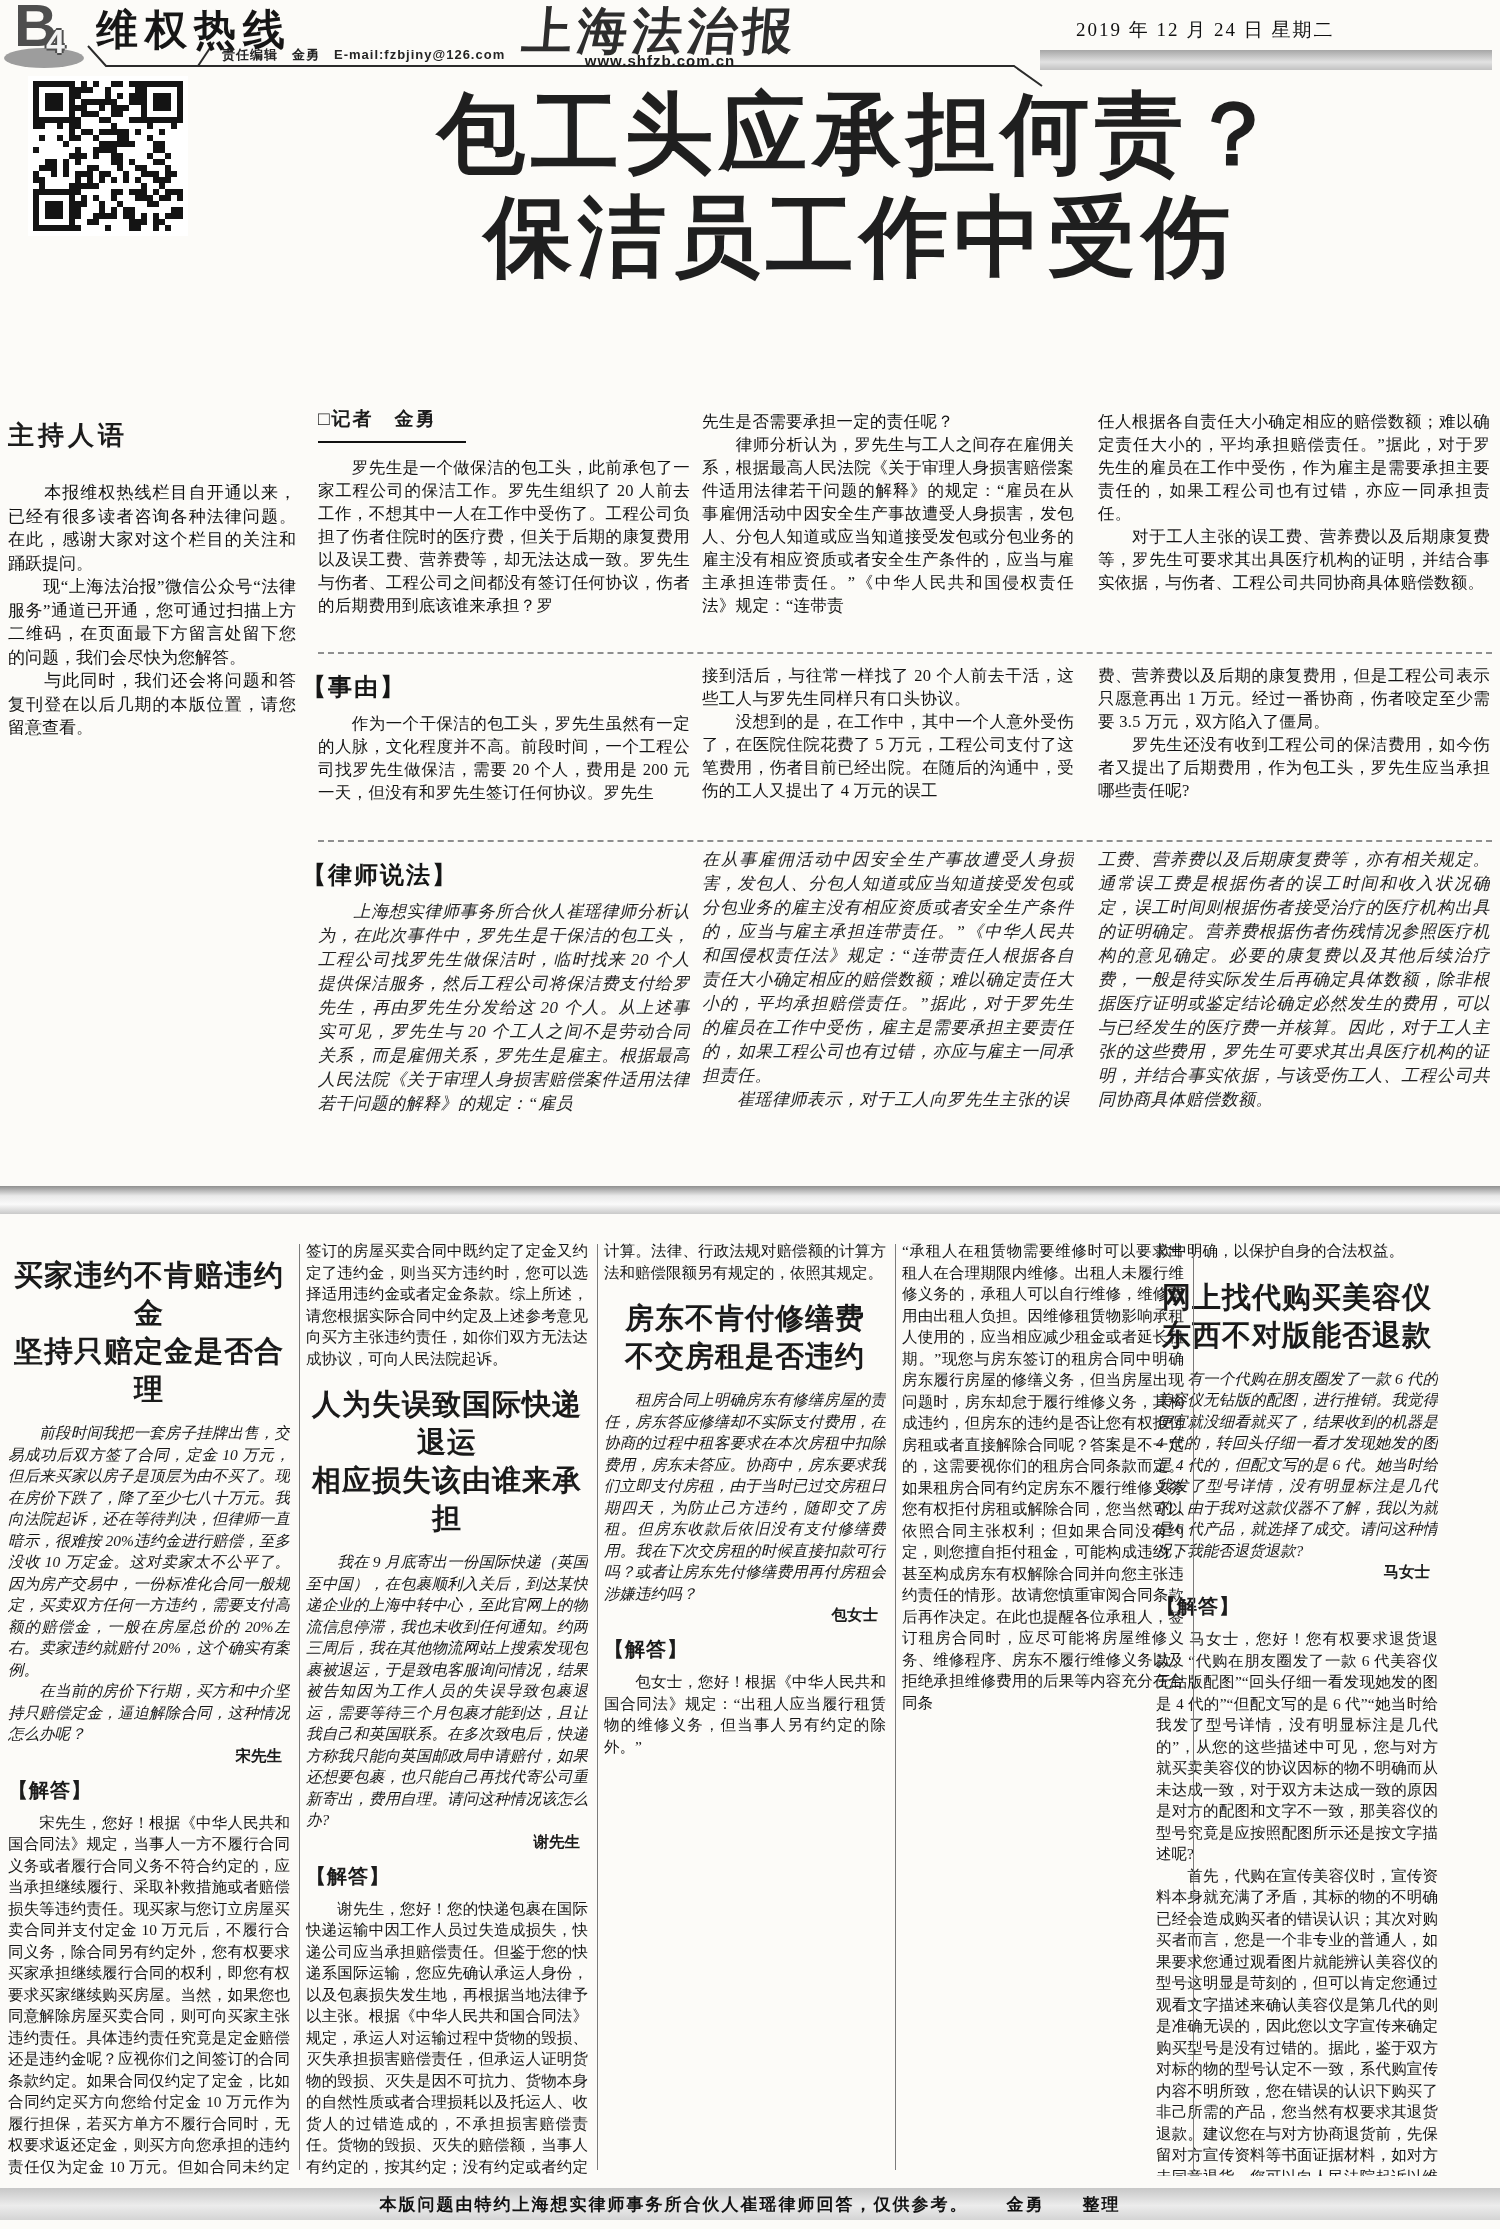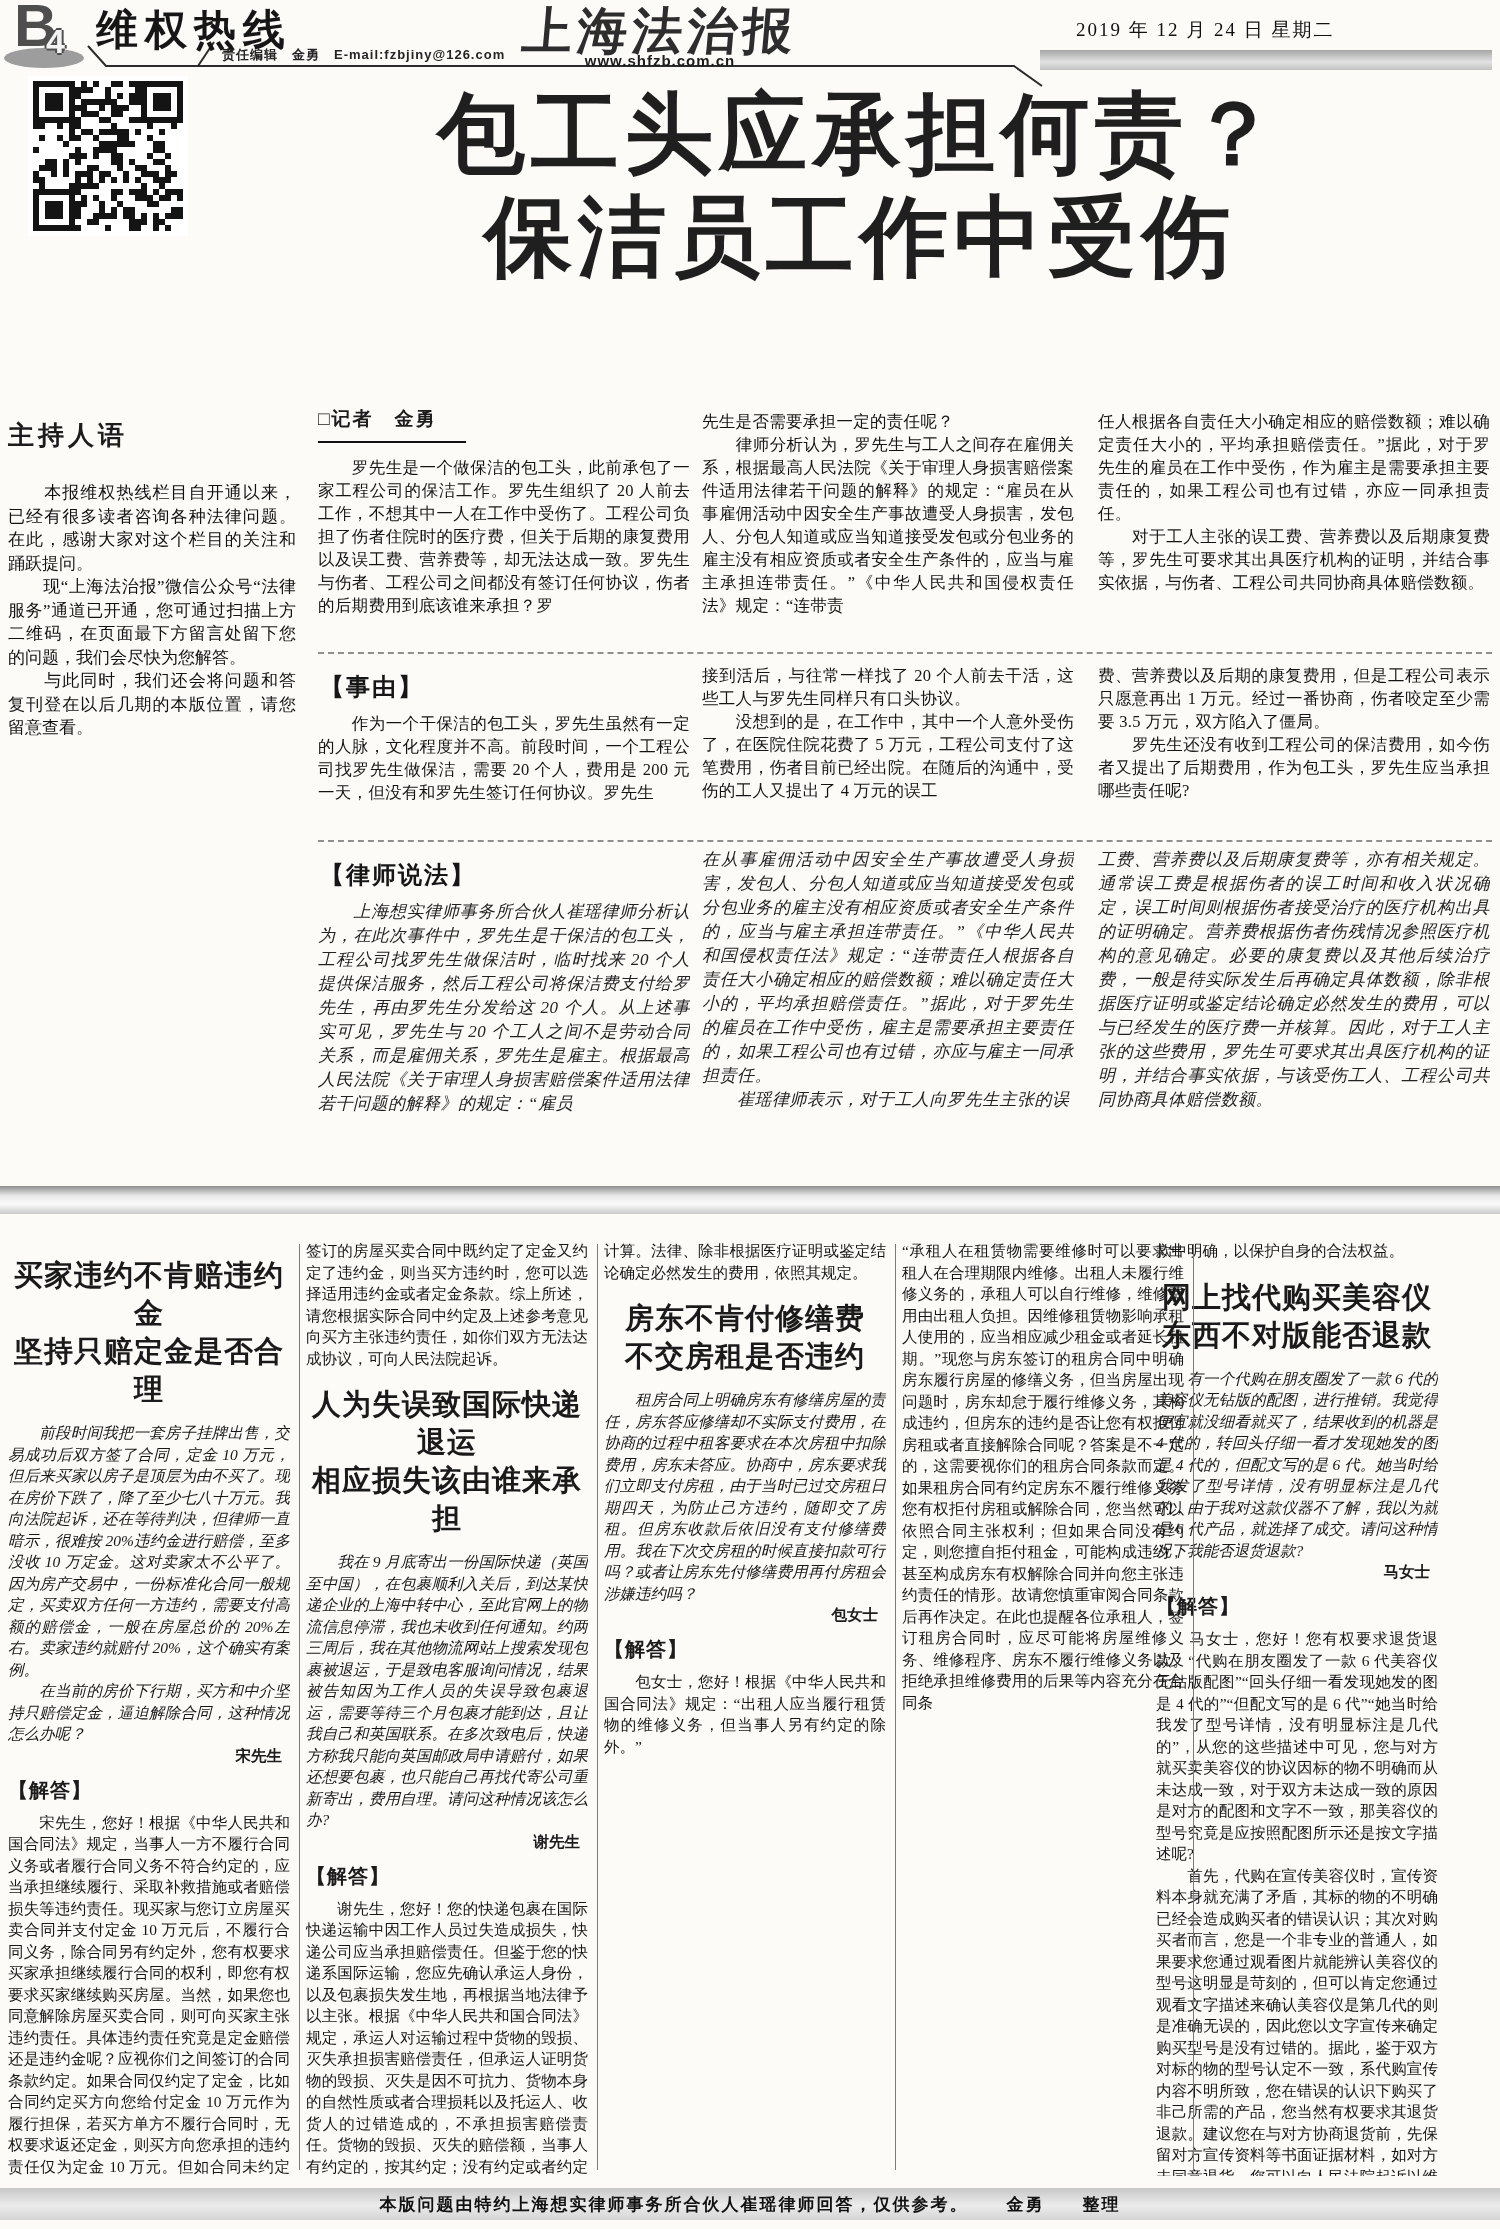--- a/index.html
+++ b/index.html
@@ -38,21 +38,21 @@
   .host-title::before{content:"";position:absolute;left:-8px;bottom:-1px;width:148px;height:13px;background:#c7c7c7;z-index:-1;}
   .host-body{margin-top:26px;font-size:17px;line-height:23.5px;color:#111;}
   .byline{position:absolute;left:318px;top:406px;font-size:19px;font-weight:bold;letter-spacing:2px;
           border-bottom:2px solid #111;padding:0 30px 9px 0;}
   .icol{position:absolute;width:372px;font-size:16.5px;line-height:23px;color:#141414;overflow:hidden;letter-spacing:.3px;}
   #intro1{left:318px;top:456px;height:192px;}
   #intro2{left:702px;top:410px;height:238px;}
   #intro3{left:1098px;top:410px;width:392px;height:238px;}
   .dash{position:absolute;left:318px;width:1174px;border:none;margin:0;border-top:2px dashed #8f8f8f;background:none;}
   #dash1{top:652px;} #dash2{top:840px;}
-  .sec-title{position:absolute;left:320px;margin:0;font-size:24px;font-weight:800;letter-spacing:2px;color:#161616;}
+  .sec-title{position:absolute;left:302px;margin:0;font-size:24px;font-weight:800;letter-spacing:2px;color:#161616;}
   #t-incident{top:671px;} #t-lawyer{top:859px;}
   #inc1{left:318px;top:712px;height:126px;}
   #inc2{left:702px;top:664px;height:174px;}
   #inc3{left:1098px;top:664px;width:392px;height:174px;}
   .lcol{position:absolute;width:372px;font-size:17px;line-height:24px;letter-spacing:.5px;color:#222;overflow:hidden;}
   #law1{left:318px;top:900px;height:284px;}
   #law2{left:702px;top:848px;height:336px;}
   #law3{left:1098px;top:848px;width:392px;height:336px;}
 
   .divider-bar{position:absolute;left:0;top:1186px;width:1500px;height:28px;
@@ -775,21 +775,21 @@
     <div class="qa-a serif flow">签订的房屋买卖合同中既约定了定金又约定了违约金，则当买方违约时，您可以选择适用违约金或者定金条款。综上所述，请您根据实际合同中约定及上述参考意见向买方主张违约责任，如你们双方无法达成协议，可向人民法院起诉。</div>
     <h4 class="qa-title">人为失误致国际快递退运
 相应损失该由谁来承担</h4>
     <div class="qa-q kai flow">　　我在 9 月底寄出一份国际快递（英国至中国），在包裹顺利入关后，到达某快递企业的上海中转中心，至此官网上的物流信息停滞，我也未收到任何通知。约两三周后，我在其他物流网站上搜索发现包裹被退运，于是致电客服询问情况，结果被告知因为工作人员的失误导致包裹退运，需要等待三个月包裹才能到达，且让我自己和英国联系。在多次致电后，快递方称我只能向英国邮政局申请赔付，如果还想要包裹，也只能自己再找代寄公司重新寄出，费用自理。请问这种情况该怎么办?</div>
     <div class="asker">谢先生</div>
     <h5 class="qa-label">【解答】</h5>
     <div class="qa-a serif flow">　　谢先生，您好！您的快递包裹在国际快递运输中因工作人员过失造成损失，快递公司应当承担赔偿责任。但鉴于您的快递系国际运输，您应先确认承运人身份，以及包裹损失发生地，再根据当地法律予以主张。根据《中华人民共和国合同法》规定，承运人对运输过程中货物的毁损、灭失承担损害赔偿责任，但承运人证明货物的毁损、灭失是因不可抗力、货物本身的自然性质或者合理损耗以及托运人、收货人的过错造成的，不承担损害赔偿责任。货物的毁损、灭失的赔偿额，当事人有约定的，按其约定；没有约定或者约定不明确，可以补充协议；不能达成补充协议的，可按照合同有关条款或交易习惯确定，如仍无法确定，按照交付或者应当交付时货物到达地的市场价格</div>
   </div>
 
   <div class="qa-col" id="qa-c3">
-    <div class="qa-a serif flow">计算。法律、除非根据医疗证明或鉴定结论确定必然发生的费用，依照其规定。</div>
+    <div class="qa-a serif flow">计算。法律、行政法规对赔偿额的计算方法和赔偿限额另有规定的，依照其规定。</div>
     <h4 class="qa-title">房东不肯付修缮费
 不交房租是否违约</h4>
     <div class="qa-q kai flow">　　租房合同上明确房东有修缮房屋的责任，房东答应修缮却不实际支付费用，在协商的过程中租客要求在本次房租中扣除费用，房东未答应。协商中，房东要求我们立即支付房租，由于当时已过交房租日期四天，为防止己方违约，随即交了房租。但房东收款后依旧没有支付修缮费用。我在下次交房租的时候直接扣款可行吗？或者让房东先付修缮费用再付房租会涉嫌违约吗？</div>
     <div class="asker">包女士</div>
     <h5 class="qa-label">【解答】</h5>
     <div class="qa-a serif flow">　　包女士，您好！根据《中华人民共和国合同法》规定：“出租人应当履行租赁物的维修义务，但当事人另有约定的除外。”</div>
   </div>
 
   <div class="qa-col" id="qa-c4">
     <div class="qa-a serif flow">“承租人在租赁物需要维修时可以要求出租人在合理期限内维修。出租人未履行维修义务的，承租人可以自行维修，维修费用由出租人负担。因维修租赁物影响承租人使用的，应当相应减少租金或者延长租期。”现您与房东签订的租房合同中明确房东履行房屋的修缮义务，但当房屋出现问题时，房东却怠于履行维修义务，其构成违约，但房东的违约是否让您有权拒付房租或者直接解除合同呢？答案是不一定的，这需要视你们的租房合同条款而定。如果租房合同有约定房东不履行维修义务您有权拒付房租或解除合同，您当然可以依照合同主张权利；但如果合同没有约定，则您擅自拒付租金，可能构成违约，甚至构成房东有权解除合同并向您主张违约责任的情形。故请您慎重审阅合同条款后再作决定。在此也提醒各位承租人，签订租房合同时，应尽可能将房屋维修义务、维修程序、房东不履行维修义务以及拒绝承担维修费用的后果等内容充分在合同条</div>

